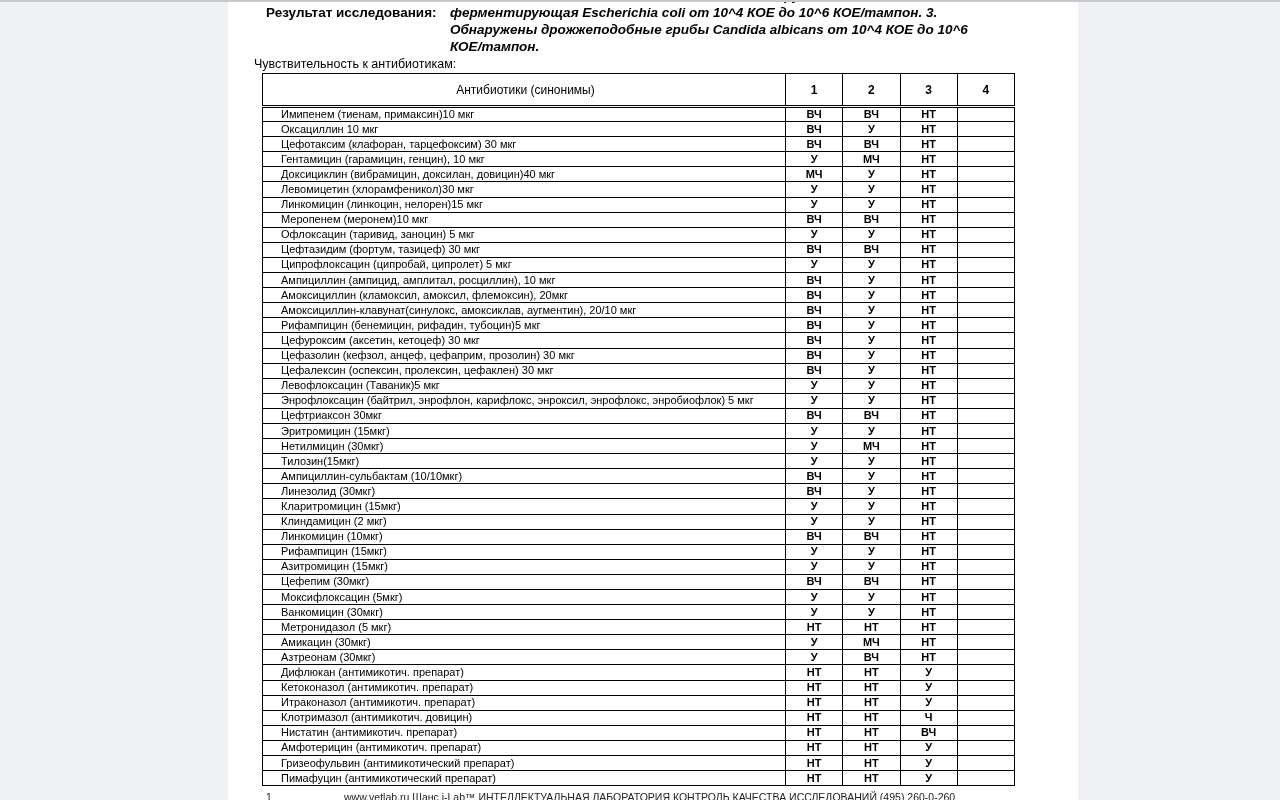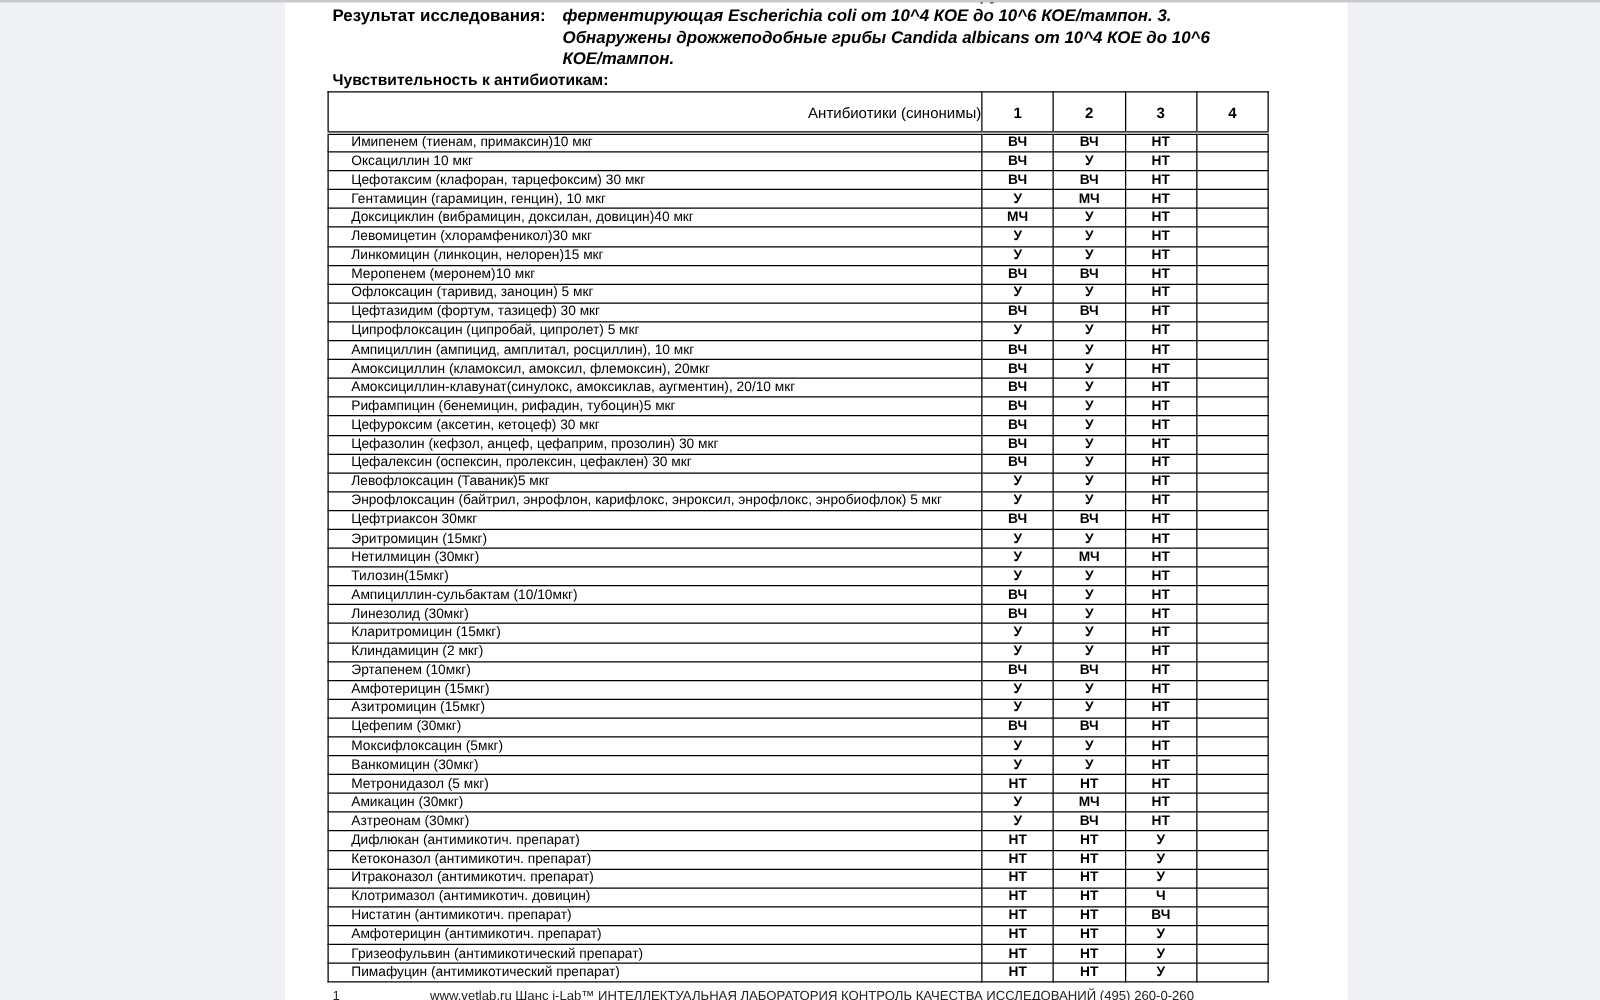--- a/index.html
+++ b/index.html
@@ -37,22 +37,22 @@
     font-size: 13.5px;
   }
   .result-text {
     position: absolute;
     left: 184px; top: 0;
     width: 570px;
   }
   .result-text span { display: block; white-space: nowrap; font-style: italic; }
   .sens-title {
     position: absolute;
-    left: 38px; top: 57px;
-    font-weight: bold;
+    left: 26px; top: 57px;
+    font-weight: normal;
     font-size: 12.5px;
   }
   table.abx {
     position: absolute;
     left: 34px; top: 73px;
     border-collapse: collapse;
     table-layout: fixed;
     width: 752px;
     font-size: 11px;
   }
@@ -60,21 +60,21 @@
   table.abx col.c-n { width: 57.25px; }
   table.abx th, table.abx td {
     border: 1px solid #000;
     overflow: hidden;
     white-space: nowrap;
   }
   table.abx thead th {
     height: 33px;
     font-weight: normal;
     font-size: 12px;
-    text-align: right;
+    text-align: center;
     padding-left: 3px;
     border-bottom: 3px double #000;
   }
   table.abx thead th.num {
     text-align: center;
     font-weight: bold;
     padding-left: 0;
     font-size: 12px;
   }
   table.abx tbody td {
@@ -328,28 +328,28 @@
           <td class="val"></td>
         </tr>
         <tr>
           <td class="name">Клиндамицин (2 мкг)</td>
           <td class="val">У</td>
           <td class="val">У</td>
           <td class="val">НТ</td>
           <td class="val"></td>
         </tr>
         <tr>
-          <td class="name">Эртапенем (10мкг)</td>
-          <td class="val">ВЧ</td>
-          <td class="val">ВЧ</td>
-          <td class="val">НТ</td>
-          <td class="val"></td>
-        </tr>
-        <tr>
-          <td class="name">Амфотерицин (15мкг)</td>
+          <td class="name">Линкомицин (10мкг)</td>
+          <td class="val">ВЧ</td>
+          <td class="val">ВЧ</td>
+          <td class="val">НТ</td>
+          <td class="val"></td>
+        </tr>
+        <tr>
+          <td class="name">Рифампицин (15мкг)</td>
           <td class="val">У</td>
           <td class="val">У</td>
           <td class="val">НТ</td>
           <td class="val"></td>
         </tr>
         <tr>
           <td class="name">Азитромицин (15мкг)</td>
           <td class="val">У</td>
           <td class="val">У</td>
           <td class="val">НТ</td>

